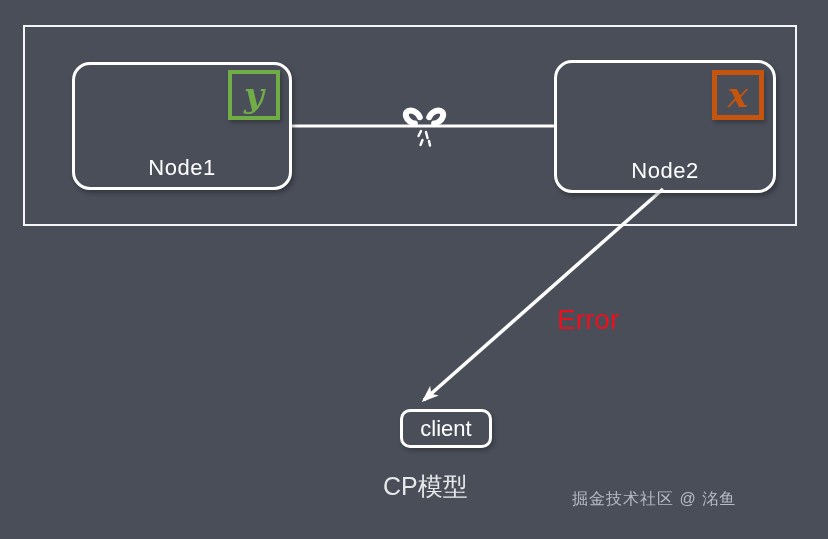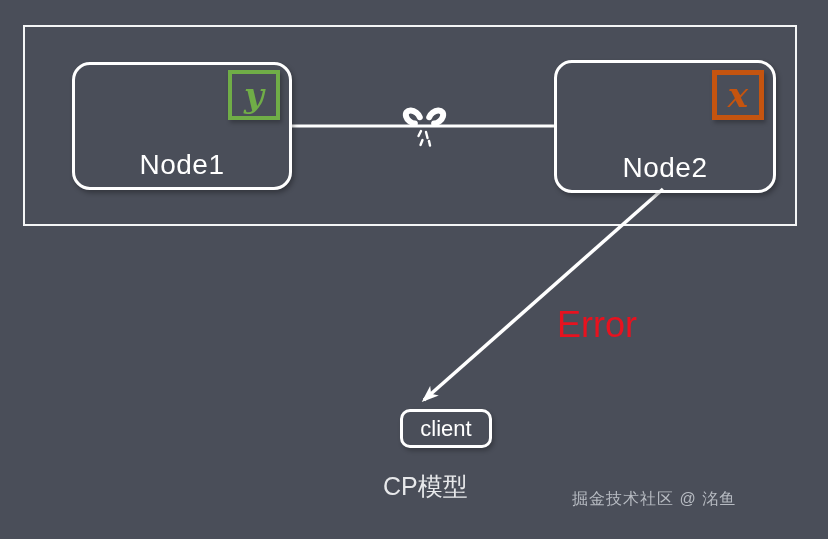--- a/index.html
+++ b/index.html
@@ -33,21 +33,21 @@
     box-shadow: 2px 3px 5px rgba(0,0,0,0.30);
     z-index: 3;
   }
   .node-1 { left: 72px; top: 62px; width: 220px; height: 128px; }
   .node-2 { left: 554px; top: 60px; width: 222px; height: 133px; }
   .node-label {
     position: absolute;
     left: 0; right: 0; bottom: 6px;
     text-align: center;
     color: #ffffff;
-    font-size: 28px;
+    font-size: 22px;
     letter-spacing: 0.5px;
   }
   .value-tag {
     position: absolute;
     width: 52px; height: 50px;
     box-sizing: border-box;
     display: flex;
     align-items: center;
     justify-content: center;
     font-family: "DejaVu Serif", "Liberation Serif", serif;
@@ -80,21 +80,21 @@
     color: #ffffff;
     font-size: 22px;
     z-index: 3;
     box-shadow: 2px 3px 4px rgba(0,0,0,0.25);
     margin-left: 20px;
   }
   .error-label {
     position: absolute;
     left: 557px; top: 304px;
     color: #e8121f;
-    font-size: 36px;
+    font-size: 28px;
     z-index: 3;
   }
   .caption {
     position: absolute;
     left: 383px; top: 470px;
     color: #e7e8ea;
     font-size: 25px;
     z-index: 3;
   }
   .watermark {

